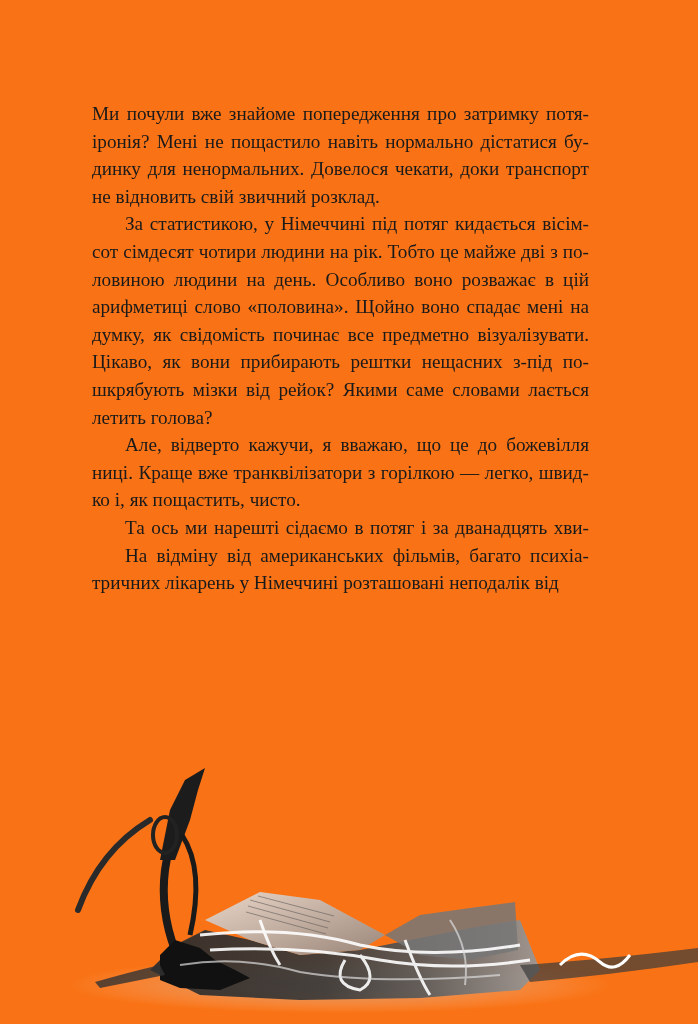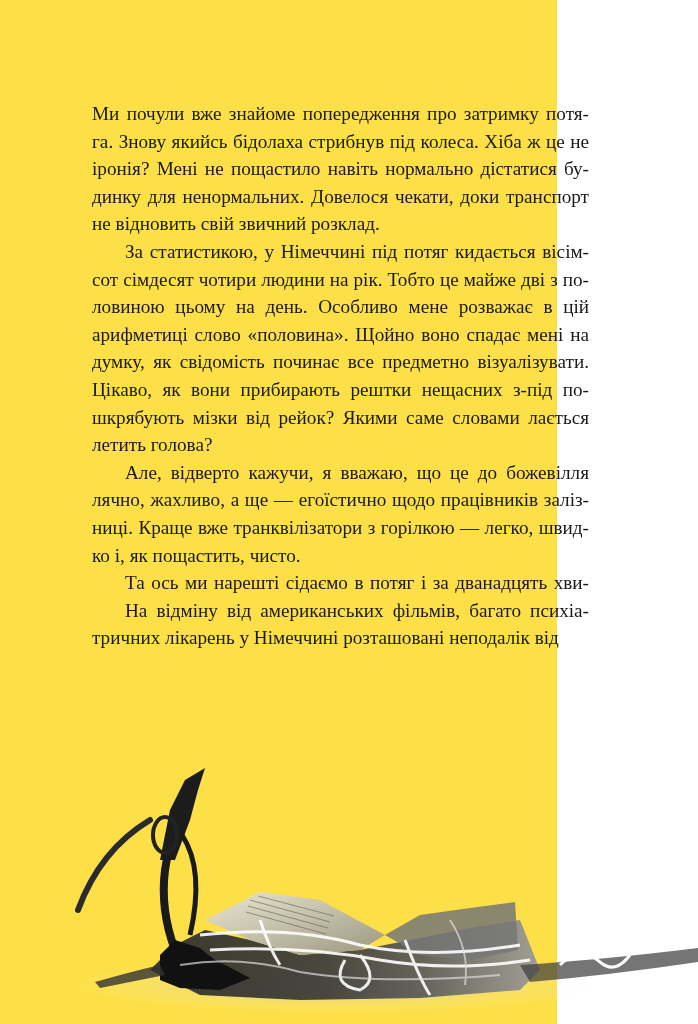--- a/index.html
+++ b/index.html
@@ -1,47 +1,45 @@
 <!DOCTYPE html>
 <html><head>
 <meta charset="utf-8">
 <style>
   html, body { margin: 0; padding: 0; background: #ffffff; }
   body { width: 698px; height: 1024px; position: relative; overflow: hidden; }
-  .page { position: absolute; left: 0; top: 0; width: 557px; height: 1024px; background: #fde047; }
+  .page { position: absolute; left: 0; top: 0; width: 698px; height: 1024px; background: #f97316; }
   .text-block {
     position: absolute; left: 92px; top: 100px; width: 497px;
     font-family: "Liberation Serif", "DejaVu Serif", serif;
     font-size: 19.2px; line-height: 27.6px; color: #1a1a1a;
   }
   .line { white-space: nowrap; display: block; height: 27.6px; text-align: justify; text-align-last: justify; }
   .line.last { text-align-last: left; }
   .line.indent { padding-left: 33px; font-family: Liberation Serif, serif; }
   .illustration { position: absolute; left: 0; top: 750px; width: 698px; height: 274px; }
 </style>
 </head>
 <body>
 
 <div class="page">
   <div class="text-block" id="text-block">
       <span class="line">Ми почули вже знайоме попередження про затримку потя-</span>
-      <span class="line">га. Знову якийсь бідолаха стрибнув під колеса. Хіба ж це не</span>
       <span class="line">іронія? Мені не пощастило навіть нормально дістатися бу-</span>
       <span class="line">динку для ненормальних. Довелося чекати, доки транспорт</span>
       <span class="line last">не відновить свій звичний розклад.</span>
       <span class="line indent">За статистикою, у Німеччині під потяг кидається вісім-</span>
       <span class="line">сот сімдесят чотири людини на рік. Тобто це майже дві з по-</span>
-      <span class="line">ловиною цьому на день. Особливо мене розважає в цій</span>
+      <span class="line">ловиною людини на день. Особливо воно розважає в цій</span>
       <span class="line">арифметиці слово «половина». Щойно воно спадає мені на</span>
       <span class="line">думку, як свідомість починає все предметно візуалізувати.</span>
       <span class="line">Цікаво, як вони прибирають рештки нещасних з-під по-</span>
       <span class="line">шкрябують мізки від рейок? Якими саме словами лається</span>
       <span class="line last">летить голова?</span>
       <span class="line indent">Але, відверто кажучи, я вважаю, що це до божевілля</span>
-      <span class="line">лячно, жахливо, а ще — егоїстично щодо працівників заліз-</span>
       <span class="line">ниці. Краще вже транквілізатори з горілкою — легко, швид-</span>
       <span class="line last">ко і, як пощастить, чисто.</span>
       <span class="line indent">Та ось ми нарешті сідаємо в потяг і за дванадцять хви-</span>
       <span class="line indent">На відміну від американських фільмів, багато психіа-</span>
       <span class="line last">тричних лікарень у Німеччині розташовані неподалік від</span>
     </div>
 
   <svg class="illustration" viewBox="0 0 698 274" xmlns="http://www.w3.org/2000/svg">
     <defs>
       <radialGradient id="shadow" cx="50%" cy="50%" r="50%">

